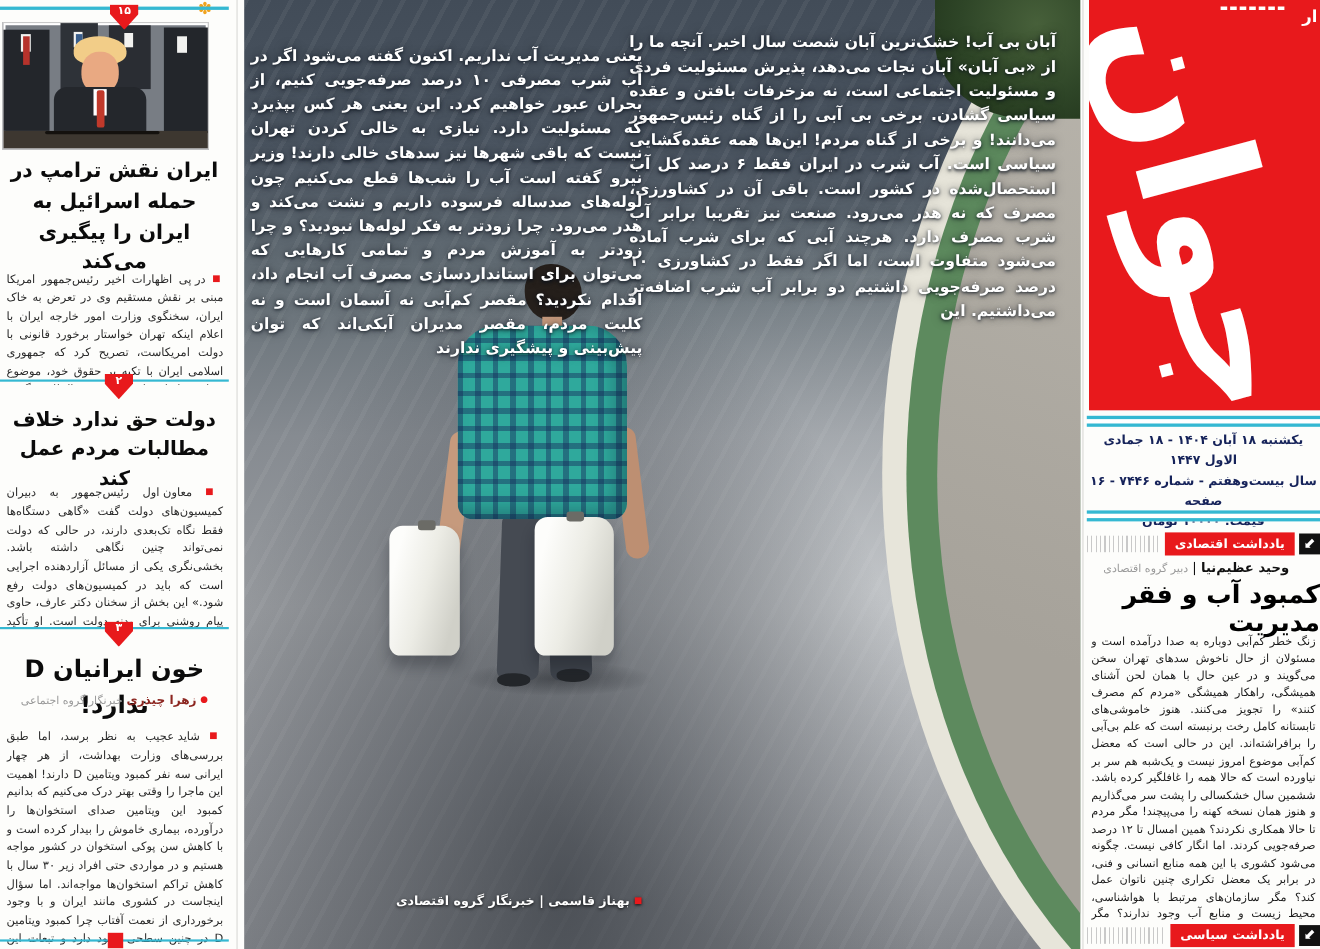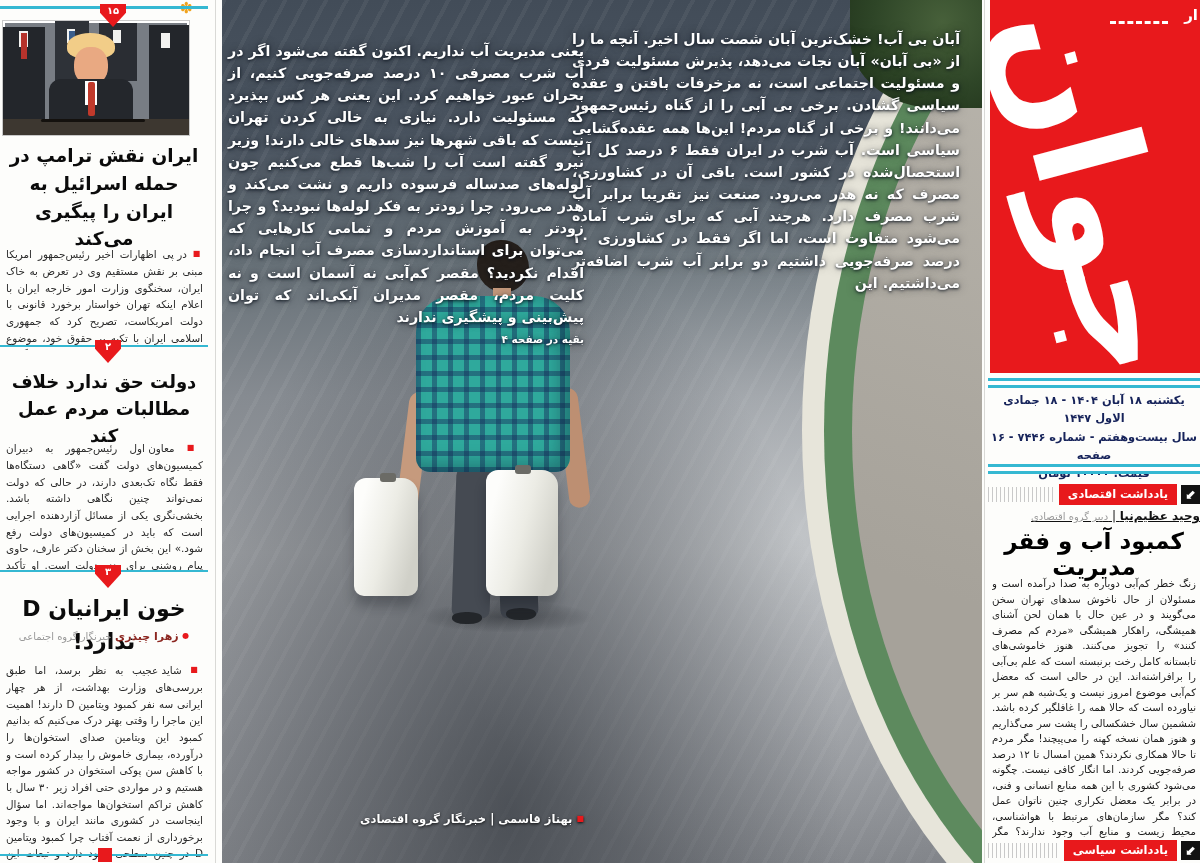--- a/index.html
+++ b/index.html
@@ -4,33 +4,33 @@
 <style>
   html,body{margin:0;padding:0;}
   body{width:1200px;height:863px;overflow:hidden;background:#fdfdfb;font-family:"DejaVu Sans",sans-serif;}
   #page{position:relative;width:1200px;height:863px;direction:rtl;background:#fdfdfb;}
   
   .vsep{position:absolute;top:0;width:1px;height:863px;background:#d9d9d6;}
   .flower{position:absolute;color:#f0a31e;font-size:15px;line-height:15px;}
   
   .masthead{position:absolute;left:990px;top:0;width:210px;height:373px;background:#e8191c;overflow:hidden;}
   .logo{position:absolute;top:50%;left:50%;transform:translate(-50%,-48%) rotate(75deg);color:#fff;font-size:148px;font-weight:bold;white-space:nowrap;}
-  .corner-mark{position:absolute;top:6px;right:2px;display:flex;align-items:flex-end;gap:16px;direction:ltr;}
+  .corner-mark{position:absolute;top:6px;right:2px;display:flex;align-items:flex-start;gap:16px;direction:ltr;}
   .corner-dash{width:58px;border-top:3px dashed #fff;height:0;}
   .corner-txt{color:#fff;font-size:15px;font-weight:bold;}
   .dbl{position:absolute;left:988px;width:212px;height:4px;border-top:3px solid #35b8d2;border-bottom:3px solid #35b8d2;background:#fff;}
   .pubinfo{position:absolute;left:988px;top:391px;width:212px;text-align:center;color:#16235a;font-weight:700;font-size:11.4px;line-height:1.6;}
   .badge-row{position:absolute;left:988px;width:212px;height:20px;display:flex;align-items:center;gap:4px;}
   .note-icon{width:19px;height:19px;background:#121212;color:#fff;font-size:13px;line-height:19px;text-align:center;flex:0 0 auto;}
   .badge{background:#e8191c;color:#fff;font-size:11.5px;font-weight:bold;padding:3px 9px 4px;flex:0 0 auto;}
   .hatch{flex:1;height:15px;background:repeating-linear-gradient(90deg,#c9c9c9 0 1px,transparent 1px 4px);}
-  .author-line{position:absolute;left:988px;width:212px;text-align:right;font-size:12px;color:#111;text-decoration:underline;}
+  .author-line{position:absolute;left:960px;width:212px;text-align:right;font-size:12px;color:#111;}
   .author-line .nm{font-weight:bold;}
   .author-line .rl{font-size:10px;color:#9a9a9a;}
-  .econ-title{position:absolute;left:988px;top:528px;width:212px;text-align:center;font-size:23px;font-weight:bold;color:#000;}
+  .econ-title{position:absolute;left:988px;top:528px;width:212px;font-size:23px;font-weight:bold;color:#000;}
   .econ-body{position:absolute;left:992px;top:566px;width:204px;font-size:10.2px;line-height:1.52;text-align:justify;color:#1b1b1b;max-height:262px;overflow:hidden;}
   
   .rule{position:absolute;height:3px;background:#35b8d2;}
   .pgmark{position:absolute;width:26px;height:23px;background:#e8191c;clip-path:polygon(0 0,100% 0,100% 38%,50% 100%,0 38%);color:#fff;font-size:10px;font-weight:bold;text-align:center;line-height:13px;z-index:3;}
   .sb-h{position:absolute;width:202px;left:3px;text-align:center;font-weight:bold;color:#0b0b0b;font-size:18px;line-height:1.5;}
   .sb-p{position:absolute;left:6px;width:197px;font-size:10.4px;line-height:1.6;text-align:justify;color:#2a2a2a;overflow:hidden;}
   .sqr{color:#e8191c;font-size:8px;vertical-align:2px;}
   .sb-byline{position:absolute;left:3px;width:202px;text-align:center;font-size:11px;}
   .sb-byline .dot{color:#e8191c;font-size:8px;vertical-align:2px;}
   .sb-byline .nm{font-weight:bold;color:#8c2620;}
@@ -154,21 +154,20 @@
     <div class="jug" style="left:132px;top:478px;width:64px;height:118px;">
         <div class="cap"></div>
       </div>
     <div class="jug" style="left:264px;top:470px;width:72px;height:126px;">
         <div class="cap"></div>
       </div>
 
     <div class="intro intro-r">آبان بی آب! خشک‌ترین آبان شصت سال اخیر. آنچه ما را از «بی آبان» آبان نجات می‌دهد، پذیرش مسئولیت فردی و مسئولیت اجتماعی است، نه مزخرفات بافتن و عقده سیاسی گشادن. برخی بی آبی را از گناه رئیس‌جمهور می‌دانند! و برخی از گناه مردم! این‌ها همه عقده‌گشایی سیاسی است. آب شرب در ایران فقط ۶ درصد کل آب استحصال‌شده در کشور است. باقی آن در کشاورزی، مصرف که نه هدر می‌رود. صنعت نیز تقریبا برابر آب شرب مصرف دارد. هرچند آبی که برای شرب آماده می‌شود متفاوت است، اما اگر فقط در کشاورزی ۱۰ درصد صرفه‌جویی داشتیم دو برابر آب شرب اضافه‌تر می‌داشتیم. این</div>
     <div class="intro intro-l">
       <span>یعنی مدیریت آب نداریم. اکنون گفته می‌شود اگر در آب شرب مصرفی ۱۰ درصد صرفه‌جویی کنیم، از بحران عبور خواهیم کرد. این یعنی هر کس بپذیرد که مسئولیت دارد. نیازی به خالی کردن تهران نیست که باقی شهرها نیز سدهای خالی دارند! وزیر نیرو گفته است آب را شب‌ها قطع می‌کنیم چون لوله‌های صدساله فرسوده داریم و نشت می‌کند و هدر می‌رود. چرا زودتر به فکر لوله‌ها نبودید؟ و چرا زودتر به آموزش مردم و تمامی کارهایی که می‌توان برای استانداردسازی مصرف آب انجام داد، اقدام نکردید؟ مقصر کم‌آبی نه آسمان است و نه کلیت مردم، مقصر مدیران آبکی‌اند که توان پیش‌بینی و پیشگیری ندارند</span>
-      <div class="continue">بقیه در صفحه ۴</div>
     </div>
 
     <div class="byline-main">
       <span class="sqr">■</span>
       <span>بهناز قاسمی</span> |
       <span>خبرنگار گروه اقتصادی</span>
     </div>
   </div>
 
   <div>

